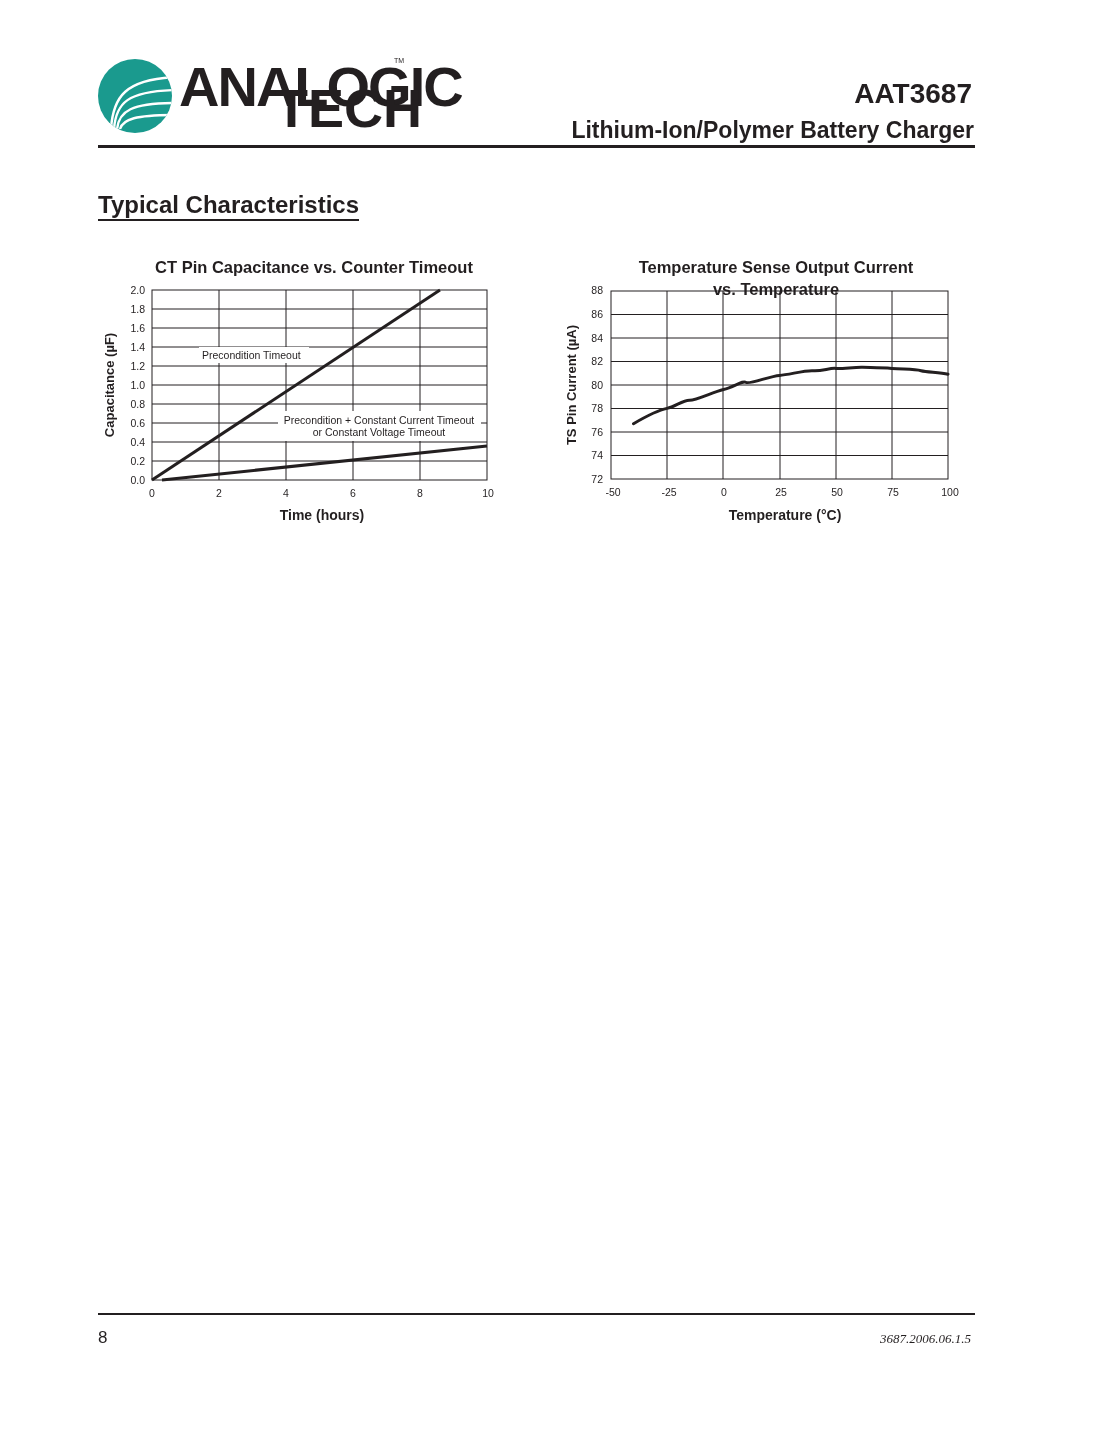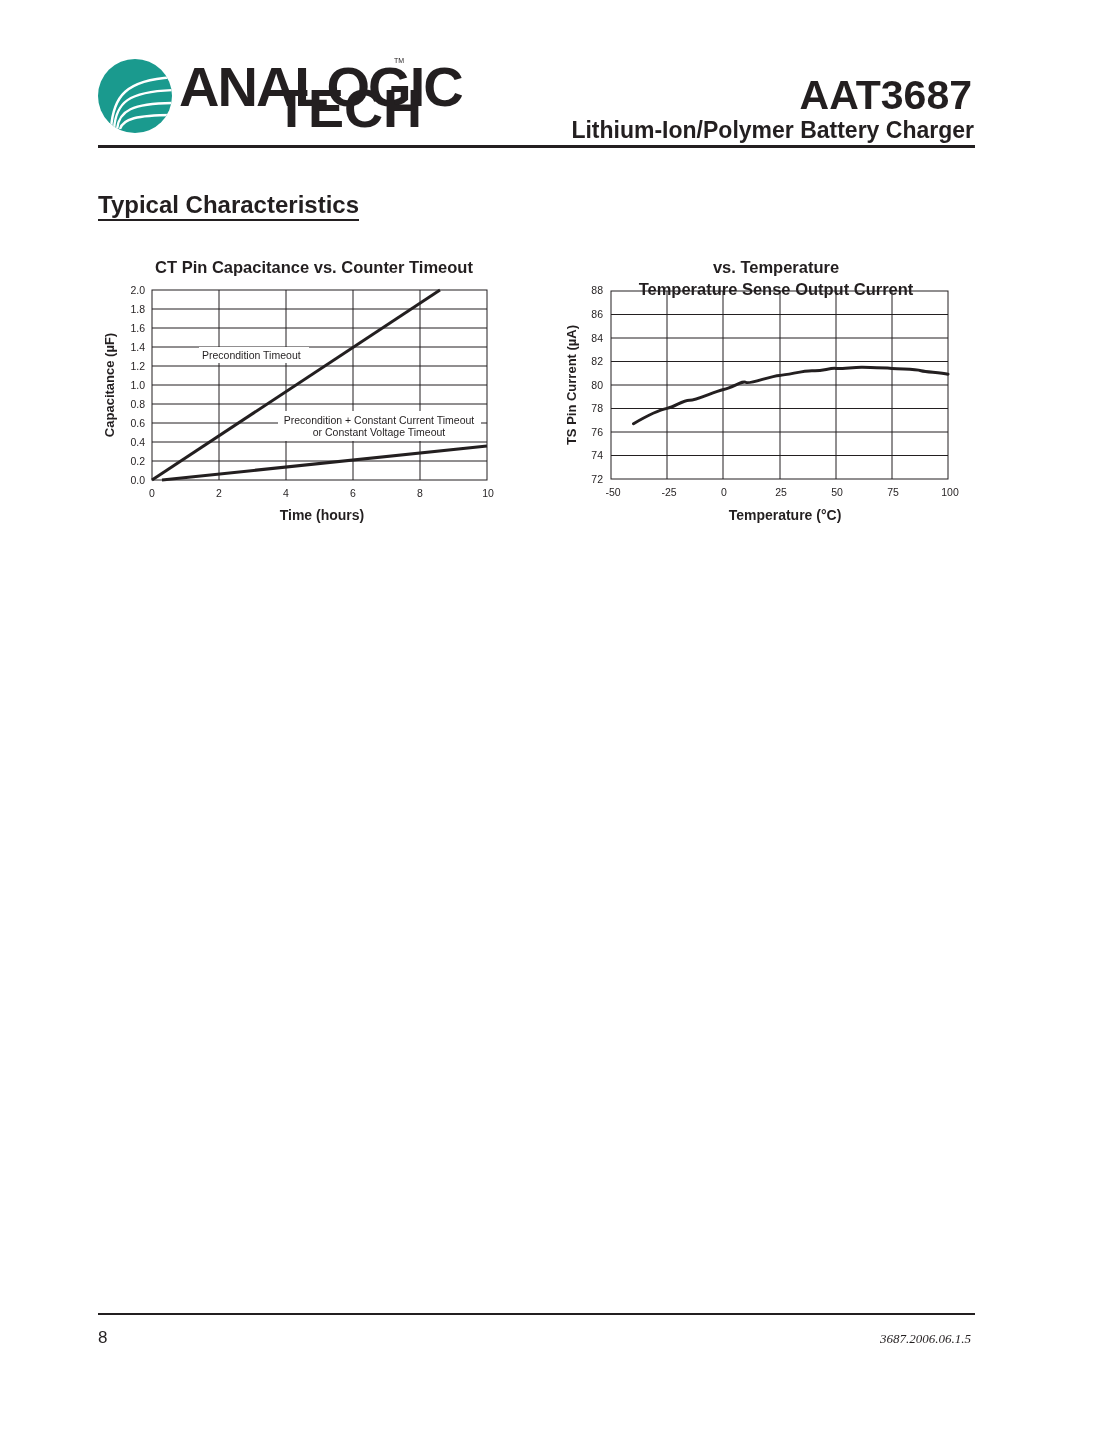--- a/index.html
+++ b/index.html
@@ -1,21 +1,21 @@
 <!DOCTYPE html>
 <html><head>
 <meta charset="utf-8">
 <style>
   html, body { margin: 0; padding: 0; background: #ffffff; }
   body { width: 1105px; height: 1430px; position: relative; font-family: "Liberation Sans", sans-serif; color: #231f20; overflow: hidden; }
   .abs { position: absolute; }
   .logo-word { font-family: "Liberation Sans", sans-serif; color: #231f20; letter-spacing: -2px; line-height: 1; }
   .header-rule { position: absolute; left: 98px; top: 145px; width: 877px; height: 3px; background: #231f20; }
   .footer-rule { position: absolute; left: 98px; top: 1313px; width: 877px; height: 2px; background: #231f20; }
-  .part-no { right: 133px; top: 72px; font-size: 41px; font-weight: bold; text-align: right; }
+  .part-no { right: 133px; top: 78px; font-size: 28px; font-weight: bold; text-align: right; }
   .subtitle { right: 131px; top: 117px; font-size: 23px; font-weight: bold; text-align: right; white-space: nowrap; }
   .section-title { left: 98px; top: 191px; font-size: 24px; font-weight: bold; border-bottom: 2px solid #231f20; padding-bottom: 0; white-space: nowrap; }
   .chart-title { font-size: 16.5px; font-weight: bold; text-align: center; line-height: 22px; margin-top: 22px; }
   .page-no { left: 98px; top: 1328px; font-size: 17px; }
   .doc-code { right: 134px; top: 1331px; font-size: 13px; font-family: "Liberation Serif", serif; font-style: italic; text-align: right; }
   svg text { font-family: "Liberation Sans", sans-serif; fill: #231f20; }
 </style>
 </head>
 <body>
 
@@ -97,22 +97,22 @@
     <text x="258" y="217">6</text>
     <text x="325" y="217">8</text>
     <text x="393" y="217">10</text>
   </g>
 
   <text x="227" y="240" font-size="14" font-weight="bold" text-anchor="middle">Time (hours)</text>
   <text x="0" y="0" font-size="13" font-weight="bold" text-anchor="middle" transform="translate(19,105) rotate(-90)">Capacitance (µF)</text>
 </svg>
 
 <div class="abs chart-title" style="left:566px; top:234px; width:420px;">
+  <div>Temperature Sense Output Current</div>
   <div>vs. Temperature</div>
-  <div>Temperature Sense Output Current</div>
 </div>
 
 <svg class="abs" width="420" height="250" viewBox="0 0 420 250" style="left:555px; top:280px;">
 
   <g stroke="#231f20" stroke-width="1" fill="none">
     <rect x="56" y="11" width="337" height="188"></rect>
     <line x1="112" y1="11" x2="112" y2="199"></line>
     <line x1="168" y1="11" x2="168" y2="199"></line>
     <line x1="225" y1="11" x2="225" y2="199"></line>
     <line x1="281" y1="11" x2="281" y2="199"></line>

